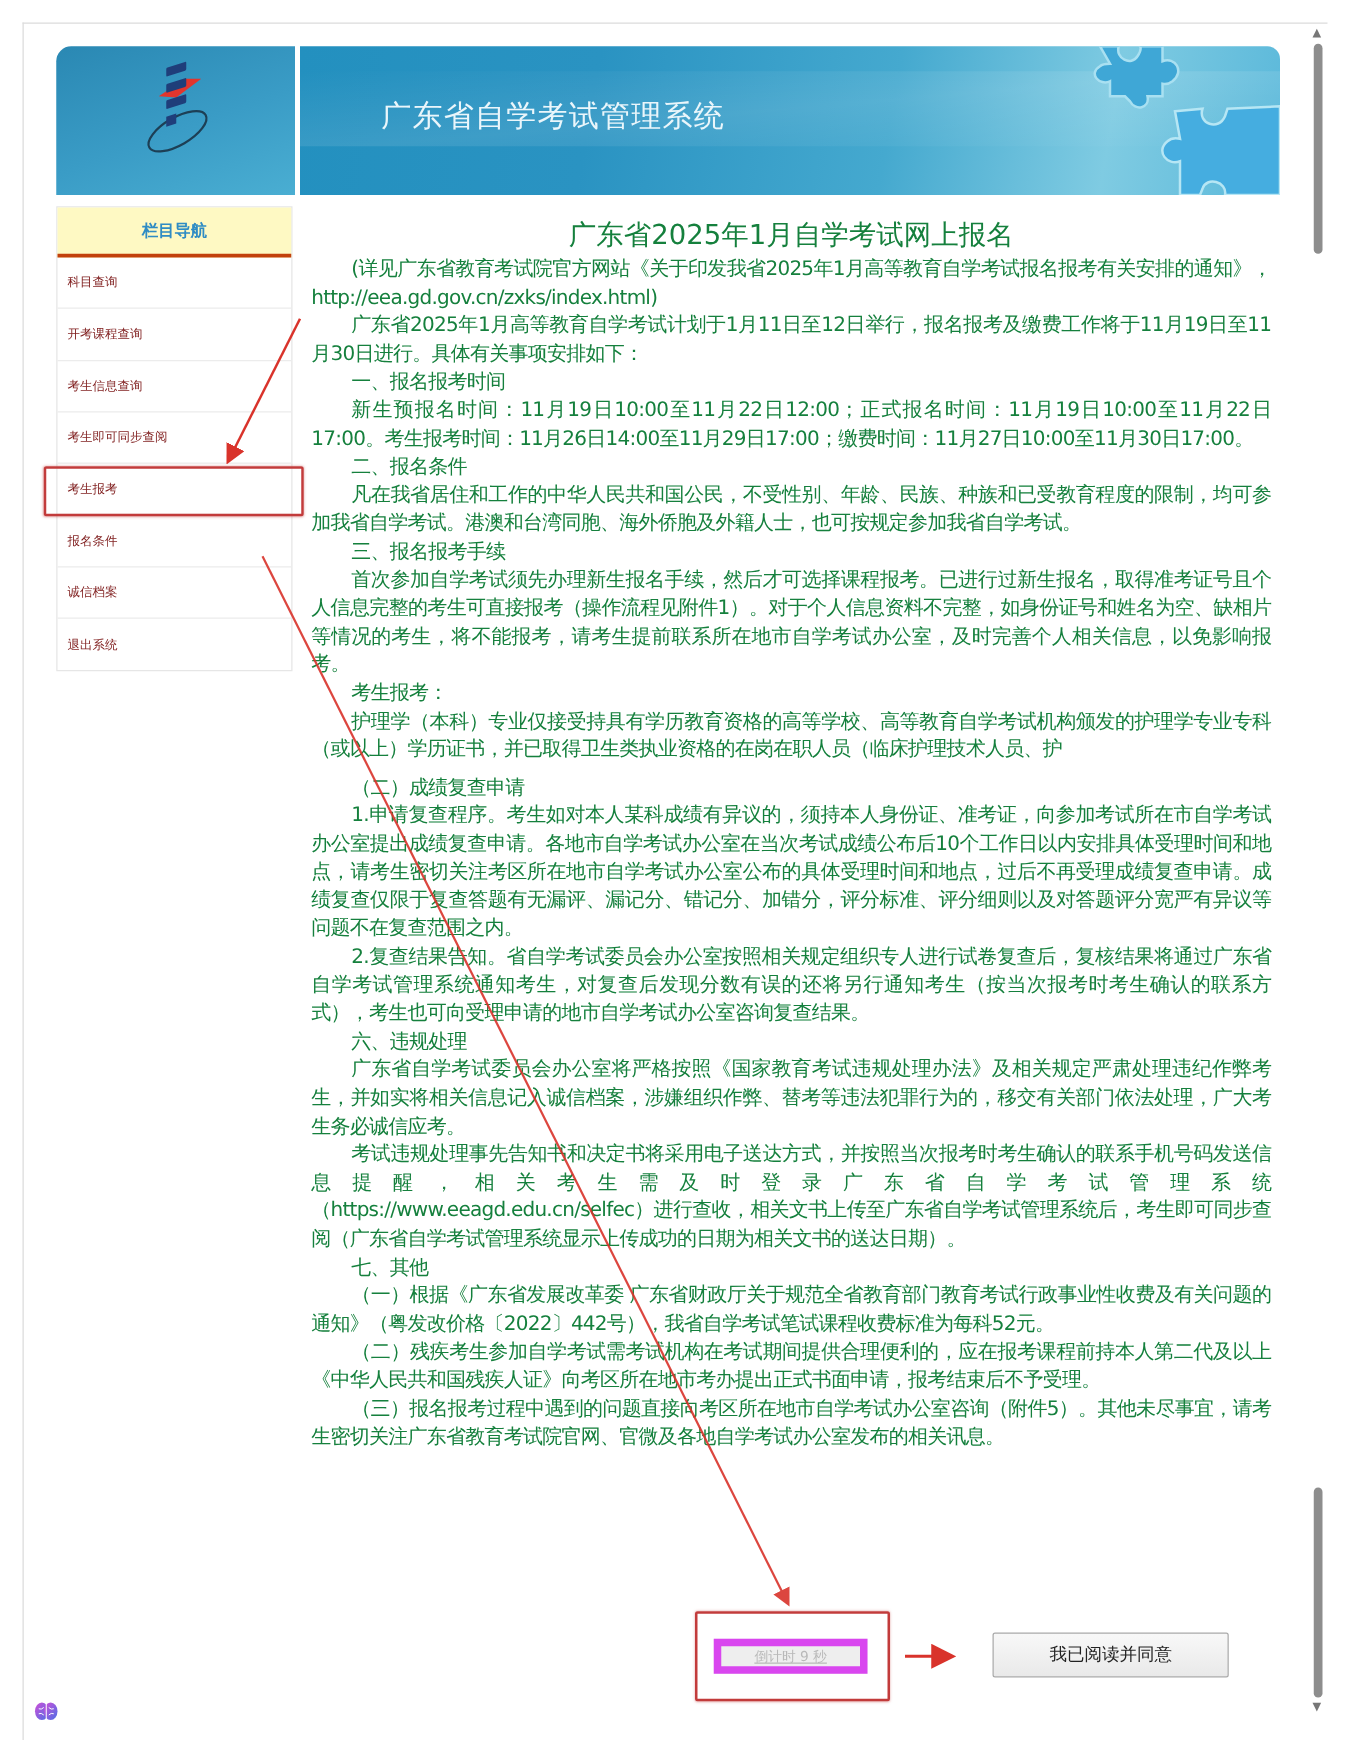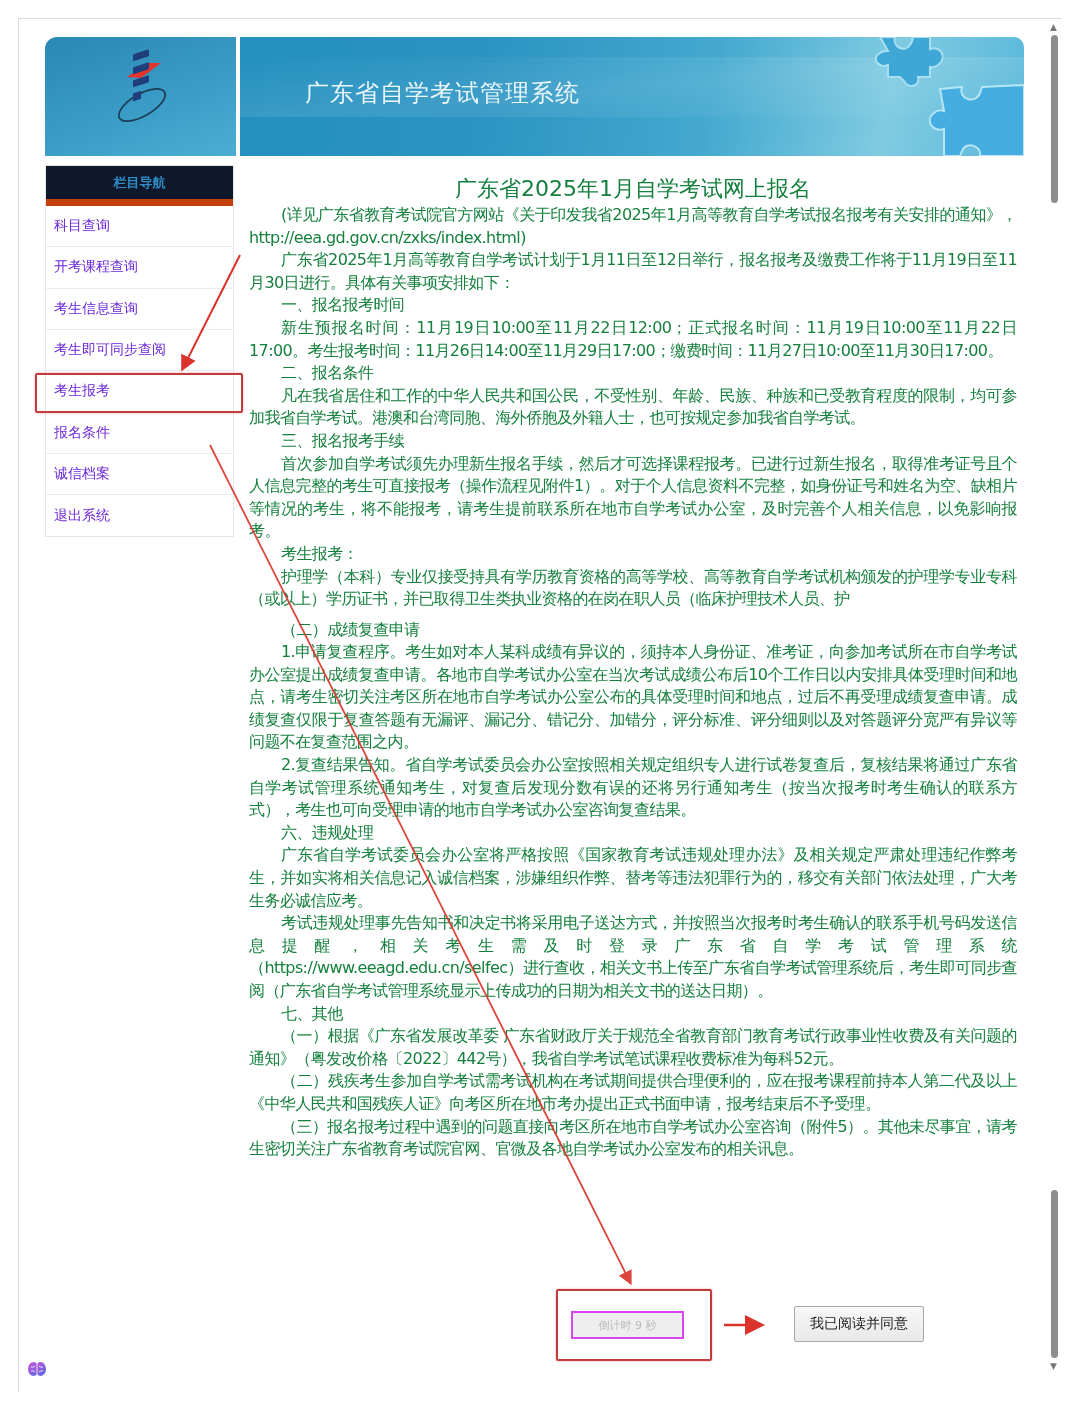--- a/index.html
+++ b/index.html
@@ -35,28 +35,28 @@
       font-family: "DejaVu Sans", sans-serif;
     }
     .puzzle { position: absolute; }
 
     
     .sidebar {
       position: absolute; left: 45px; top: 165px; width: 189px;
       border: 1px solid #e6e6e6; background: #fff;
     }
     .sidebar-head {
-      height: 40px; background: #0f172a; border-bottom: 7px solid #c2410c;
+      height: 40px; background: #fef9c3; border-bottom: 3px solid #c2410c;
       display: flex; align-items: center; justify-content: center;
       font-size: 13px; color: #2f8cc4; font-weight: bold;
     }
     .sidebar-item {
       height: 41.3px; border-bottom: 1px solid #ececec;
       display: flex; align-items: center; padding-left: 8px;
-      font-size: 14px; color: #6d28d9; cursor: pointer;
+      font-size: 10px; color: #7f1d1d; cursor: pointer;
     }
     .sidebar-item:last-child { border-bottom: none; }
 
     
     .red-box {
       position: absolute; border: 2px solid #c23b3b; border-radius: 2px;
       box-shadow: 0 0 2px rgba(194,59,59,0.5);
     }
 
     
@@ -68,26 +68,26 @@
     }
     .content .t1 { text-align: center; font-size: 22px; line-height: 30px; letter-spacing: 0; margin-top: 2px; }
     .content .t2 { text-align: center; font-size: 22px; line-height: 32px; letter-spacing: 0; margin-bottom: 2px; }
     .content p { text-indent: 2em; text-align: justify; }
     .content p.spaced { text-align: justify; text-align-last: justify; }
     .content .clip { height: 45px; overflow: hidden; }
     .gap { height: 8px; }
 
     
     .btn-countdown {
-      position: absolute; left: 571px; top: 1311px; width: 113px; height: 28px;
-      background: #eeeeee; border: 2px solid #d946ef;
-      font-size: 11px; color: #b9b9b9; display: flex; align-items: center; justify-content: center;
+      position: absolute; left: 571px; top: 1311px; width: 123px; height: 28px;
+      background: #eeeeee; border: 6px solid #d946ef;
+      font-size: 11px; color: #b9b9b9; display: flex; align-items: center; justify-content: center; text-decoration: underline;
     }
     .btn-agree {
-      position: absolute; left: 794px; top: 1306px; width: 130px; height: 36px;
+      position: absolute; left: 794px; top: 1306px; width: 189px; height: 36px;
       background: linear-gradient(#f8f8f8, #e9e9e9); border: 1px solid #a8a8a8; border-radius: 2px;
       font-size: 14px; color: #222; display: flex; align-items: center; justify-content: center;
       cursor: pointer;
     }
 
     
     .scroll-track { position: absolute; width: 10px; }
     .scroll-thumb { position: absolute; left: 2px; width: 7px; border-radius: 4px; background: #8d8d8d; }
     .scroll-arrow { position: absolute; left: 1px; font-size: 9px; color: #777; line-height: 10px; }
 

